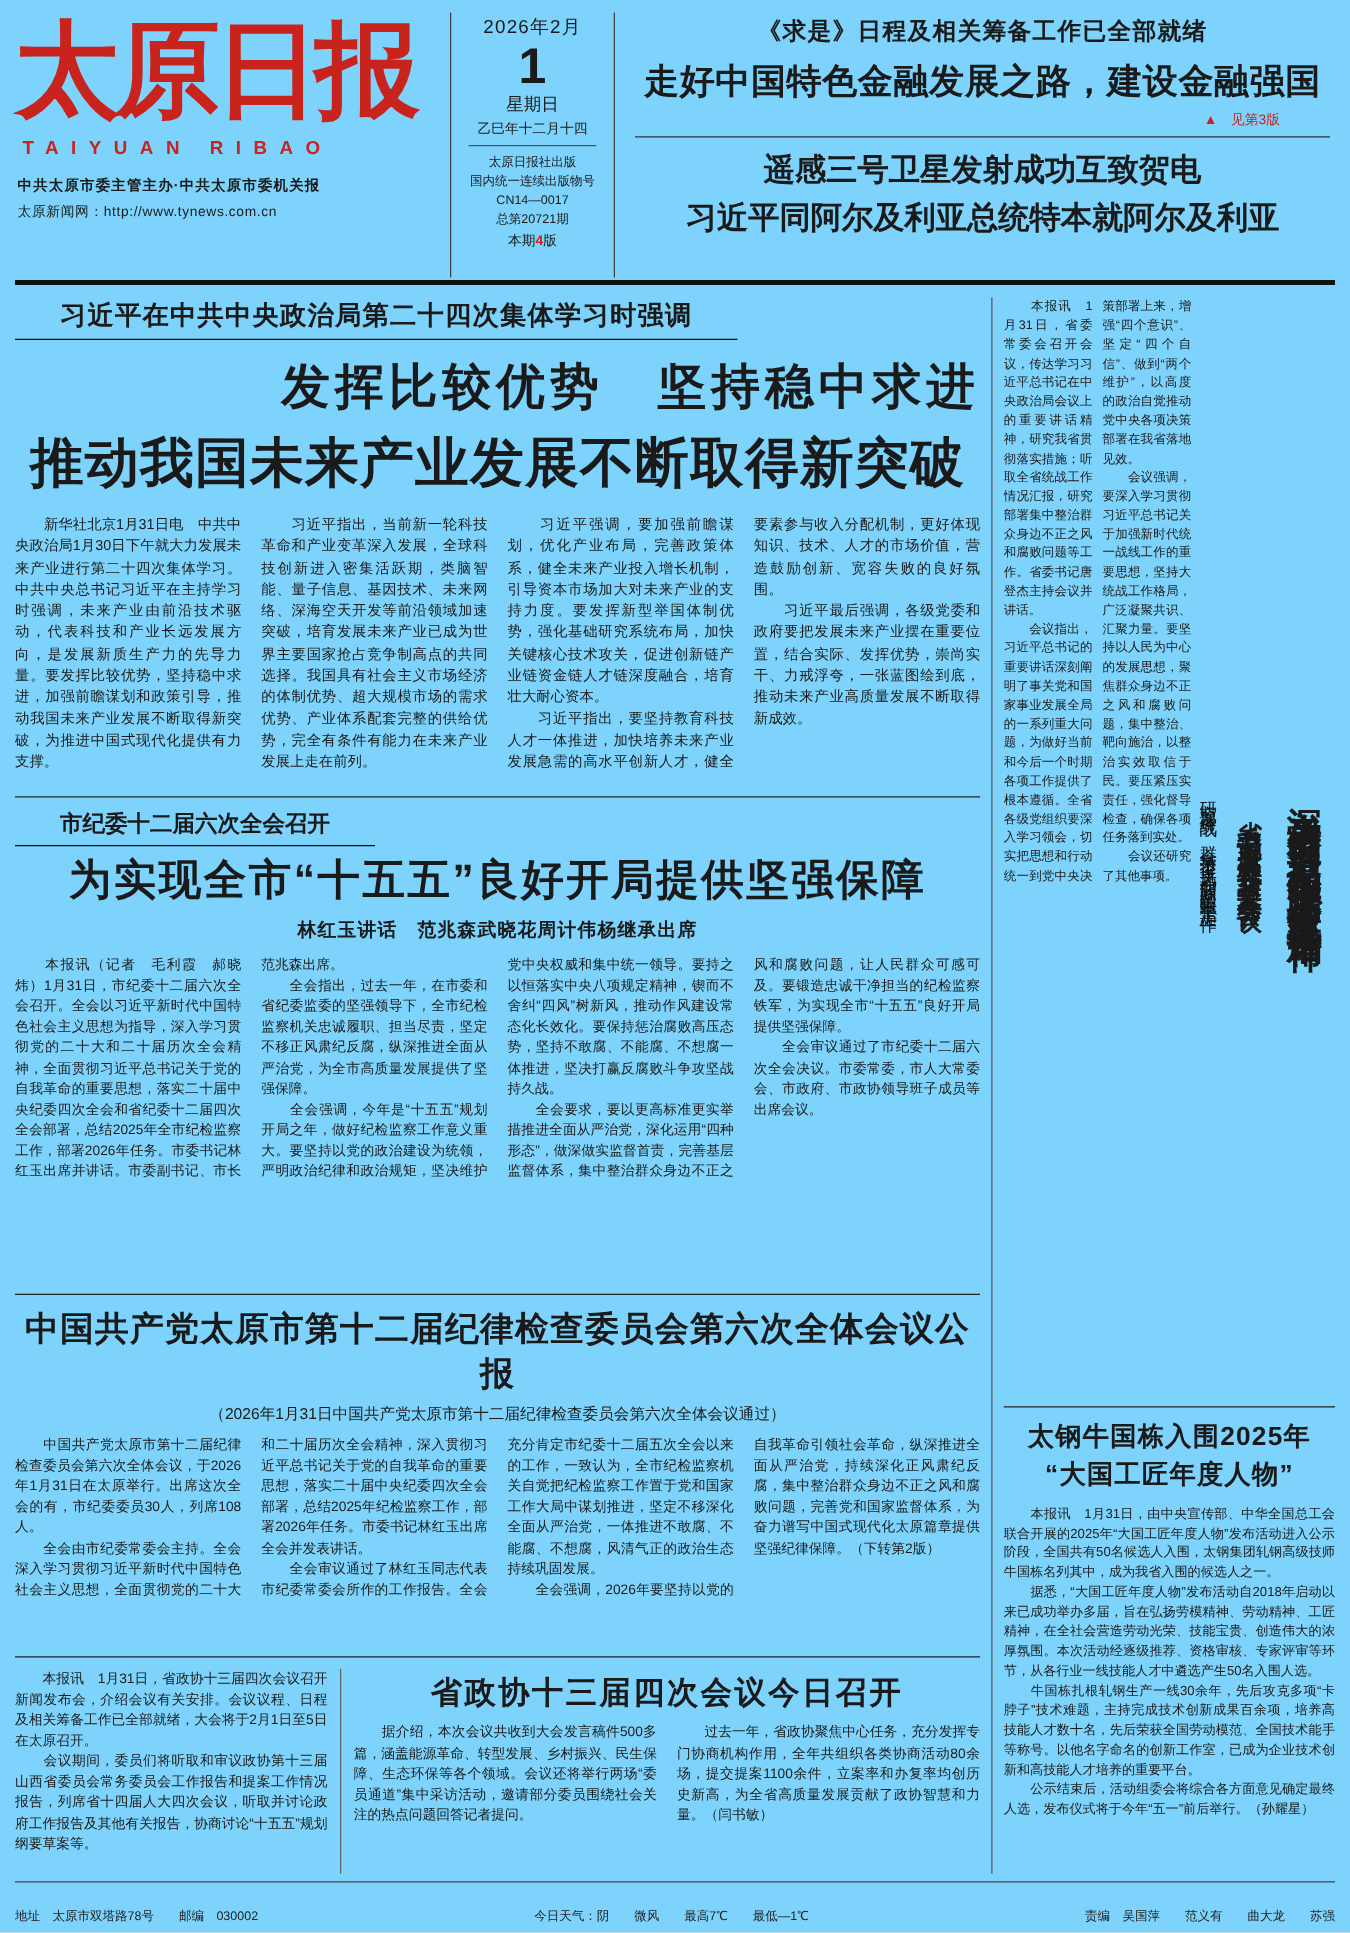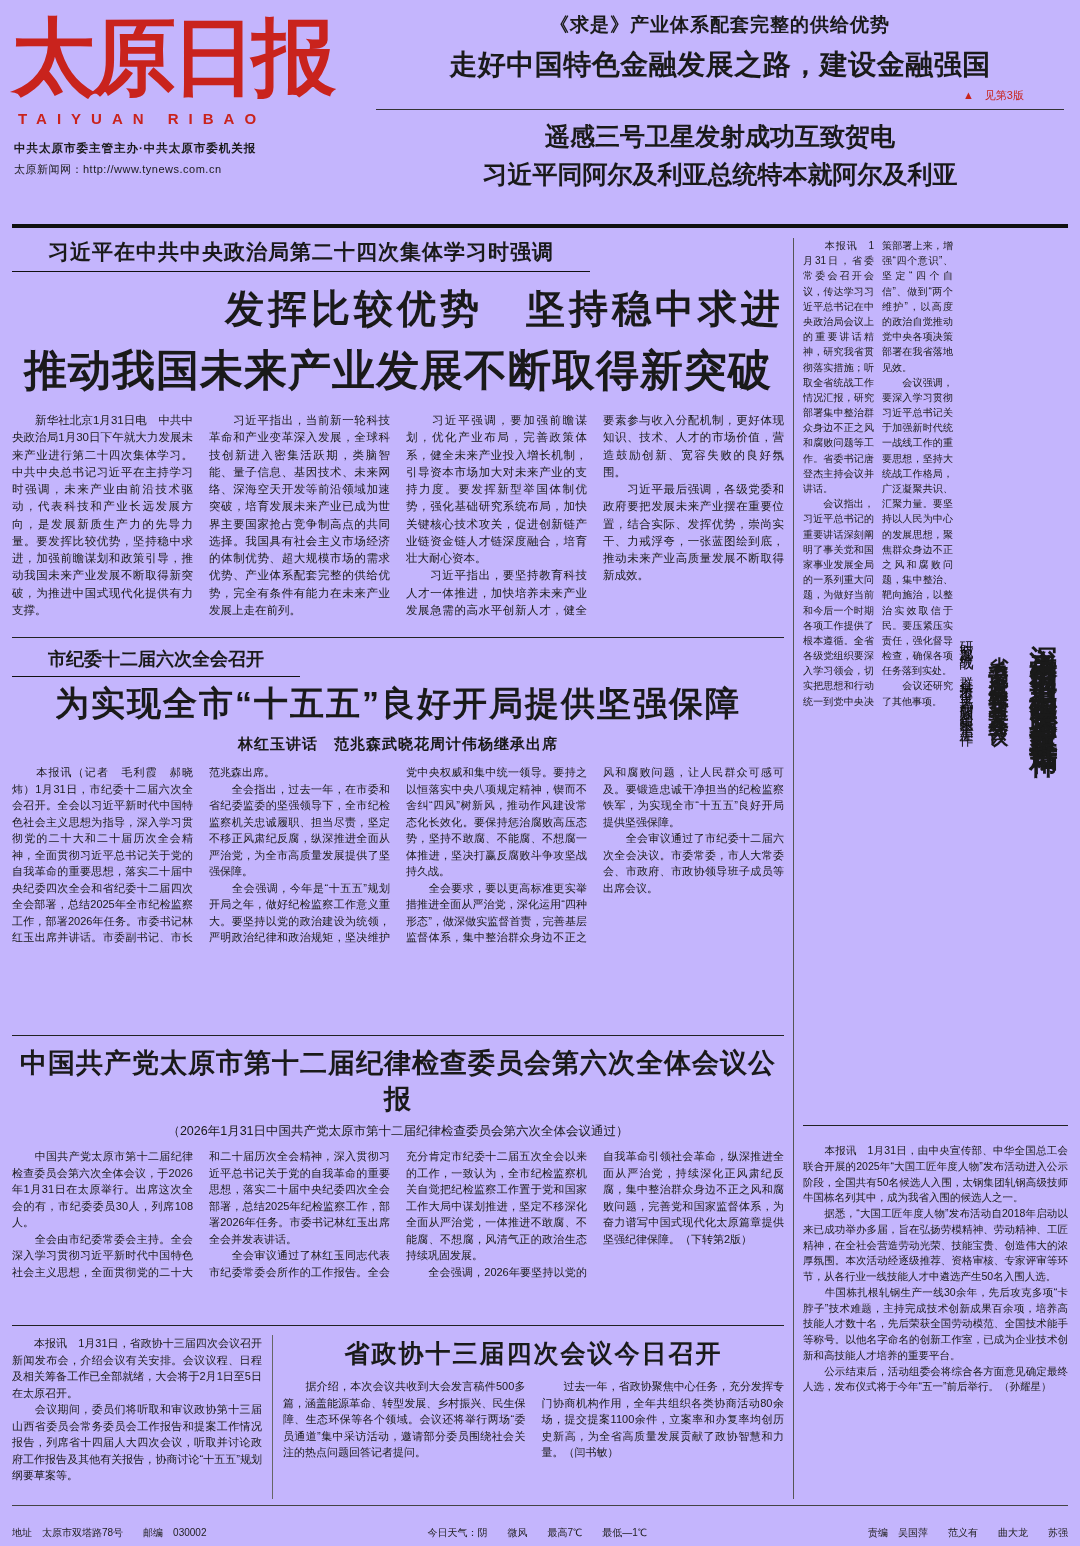--- a/index.html
+++ b/index.html
@@ -1,19 +1,19 @@
 <!DOCTYPE html>
 <html><head>
 <meta charset="utf-8">
 <style>
   * { margin:0; padding:0; box-sizing:border-box; }
   html,body { background:#e8e6e1; }
   body { font-family:"Liberation Sans", sans-serif; color:#1a1a1a; }
   .page {
-    width:1080px; height:1546px; margin:0 auto; background:#c4b5fd;
+    width:1080px; height:1546px; margin:0 auto; background:#7dd3fc;
     padding:10px 12px 6px 12px; display:flex; flex-direction:column; overflow:hidden;
   }
   
   .header { display:flex; height:212px; }
   .masthead { width:348px; padding-top:4px; }
   .mast-title {
     font-family:"Liberation Serif", serif; font-weight:900; color:#c9231d;
     font-size:84px; line-height:1.05; letter-spacing:-4px; white-space:nowrap;
   }
   .mast-pinyin { color:#c9231d; font-weight:bold; font-size:15px; letter-spacing:10px; margin:8px 0 0 6px; }
@@ -83,23 +83,35 @@
 <div class="page">
 
   <header class="header">
     <div class="masthead">
       <div class="mast-title">太原日报</div>
       <div class="mast-pinyin">TAIYUAN RIBAO</div>
       <div class="mast-organ">中共太原市委主管主办·中共太原市委机关报</div>
       <div class="mast-web">太原新闻网：http://www.tynews.com.cn</div>
     </div>
 
+    <div class="datebox">
+      <div class="db-ym">2026年2月</div>
+      <div class="db-day">1</div>
+      <div class="db-week">星期日</div>
+      <div class="db-lunar">乙巳年十二月十四</div>
+      <div class="db-rule"></div>
+      <div class="db-small">太原日报社出版</div>
+      <div class="db-small">国内统一连续出版物号</div>
+      <div class="db-small">CN14—0017</div>
+      <div class="db-small">总第20721期</div>
+      <div class="db-pages"><span>本期</span><span class="red">4</span><span>版</span></div>
+    </div>
 
     <div class="topright">
-      <div class="tr-kicker">《求是》产业体系配套完整的供给优势</div>
+      <div class="tr-kicker">《求是》日程及相关筹备工作已全部就绪</div>
       <div class="tr-headline">走好中国特色金融发展之路，建设金融强国</div>
       <div class="tr-pageref">▲　见第3版</div>
       <div class="tr-rule"></div>
       <div class="tr-headline2">
         <div>遥感三号卫星发射成功互致贺电</div>
         <div>习近平同阿尔及利亚总统特本就阿尔及利亚</div>
       </div>
     </div>
   </header>
 
@@ -169,20 +181,24 @@
 　　会议强调，要深入学习贯彻习近平总书记关于加强新时代统一战线工作的重要思想，坚持大统战工作格局，广泛凝聚共识、汇聚力量。要坚持以人民为中心的发展思想，聚焦群众身边不正之风和腐败问题，集中整治、靶向施治，以整治实效取信于民。要压紧压实责任，强化督导检查，确保各项任务落到实处。
 　　会议还研究了其他事项。</div>
         <div class="vtext sb-sub1">研究部署统战、群众身边不正之风和腐败问题集中整治等工作</div>
         <div class="vtext sb-sub2">省委书记唐登杰主持召开省委常委会会议</div>
         <div class="vtext sb-main">深入学习贯彻习近平总书记在中央政治局会议上重要讲话精神</div>
       </section>
 
       <div class="hrule"></div>
 
       <section class="steel" style="display:flex;flex-direction:column;flex:1;min-height:0;">
+        <div class="steel-h">
+          <div>太钢牛国栋入围2025年</div>
+          <div>“大国工匠年度人物”</div>
+        </div>
         <div class="steel-body">　　本报讯　1月31日，由中央宣传部、中华全国总工会联合开展的2025年“大国工匠年度人物”发布活动进入公示阶段，全国共有50名候选人入围，太钢集团轧钢高级技师牛国栋名列其中，成为我省入围的候选人之一。
 　　据悉，“大国工匠年度人物”发布活动自2018年启动以来已成功举办多届，旨在弘扬劳模精神、劳动精神、工匠精神，在全社会营造劳动光荣、技能宝贵、创造伟大的浓厚氛围。本次活动经逐级推荐、资格审核、专家评审等环节，从各行业一线技能人才中遴选产生50名入围人选。
 　　牛国栋扎根轧钢生产一线30余年，先后攻克多项“卡脖子”技术难题，主持完成技术创新成果百余项，培养高技能人才数十名，先后荣获全国劳动模范、全国技术能手等称号。以他名字命名的创新工作室，已成为企业技术创新和高技能人才培养的重要平台。
 　　公示结束后，活动组委会将综合各方面意见确定最终人选，发布仪式将于今年“五一”前后举行。（孙耀星）</div>
       </section>
 
     </aside>
 
   </div>
 

